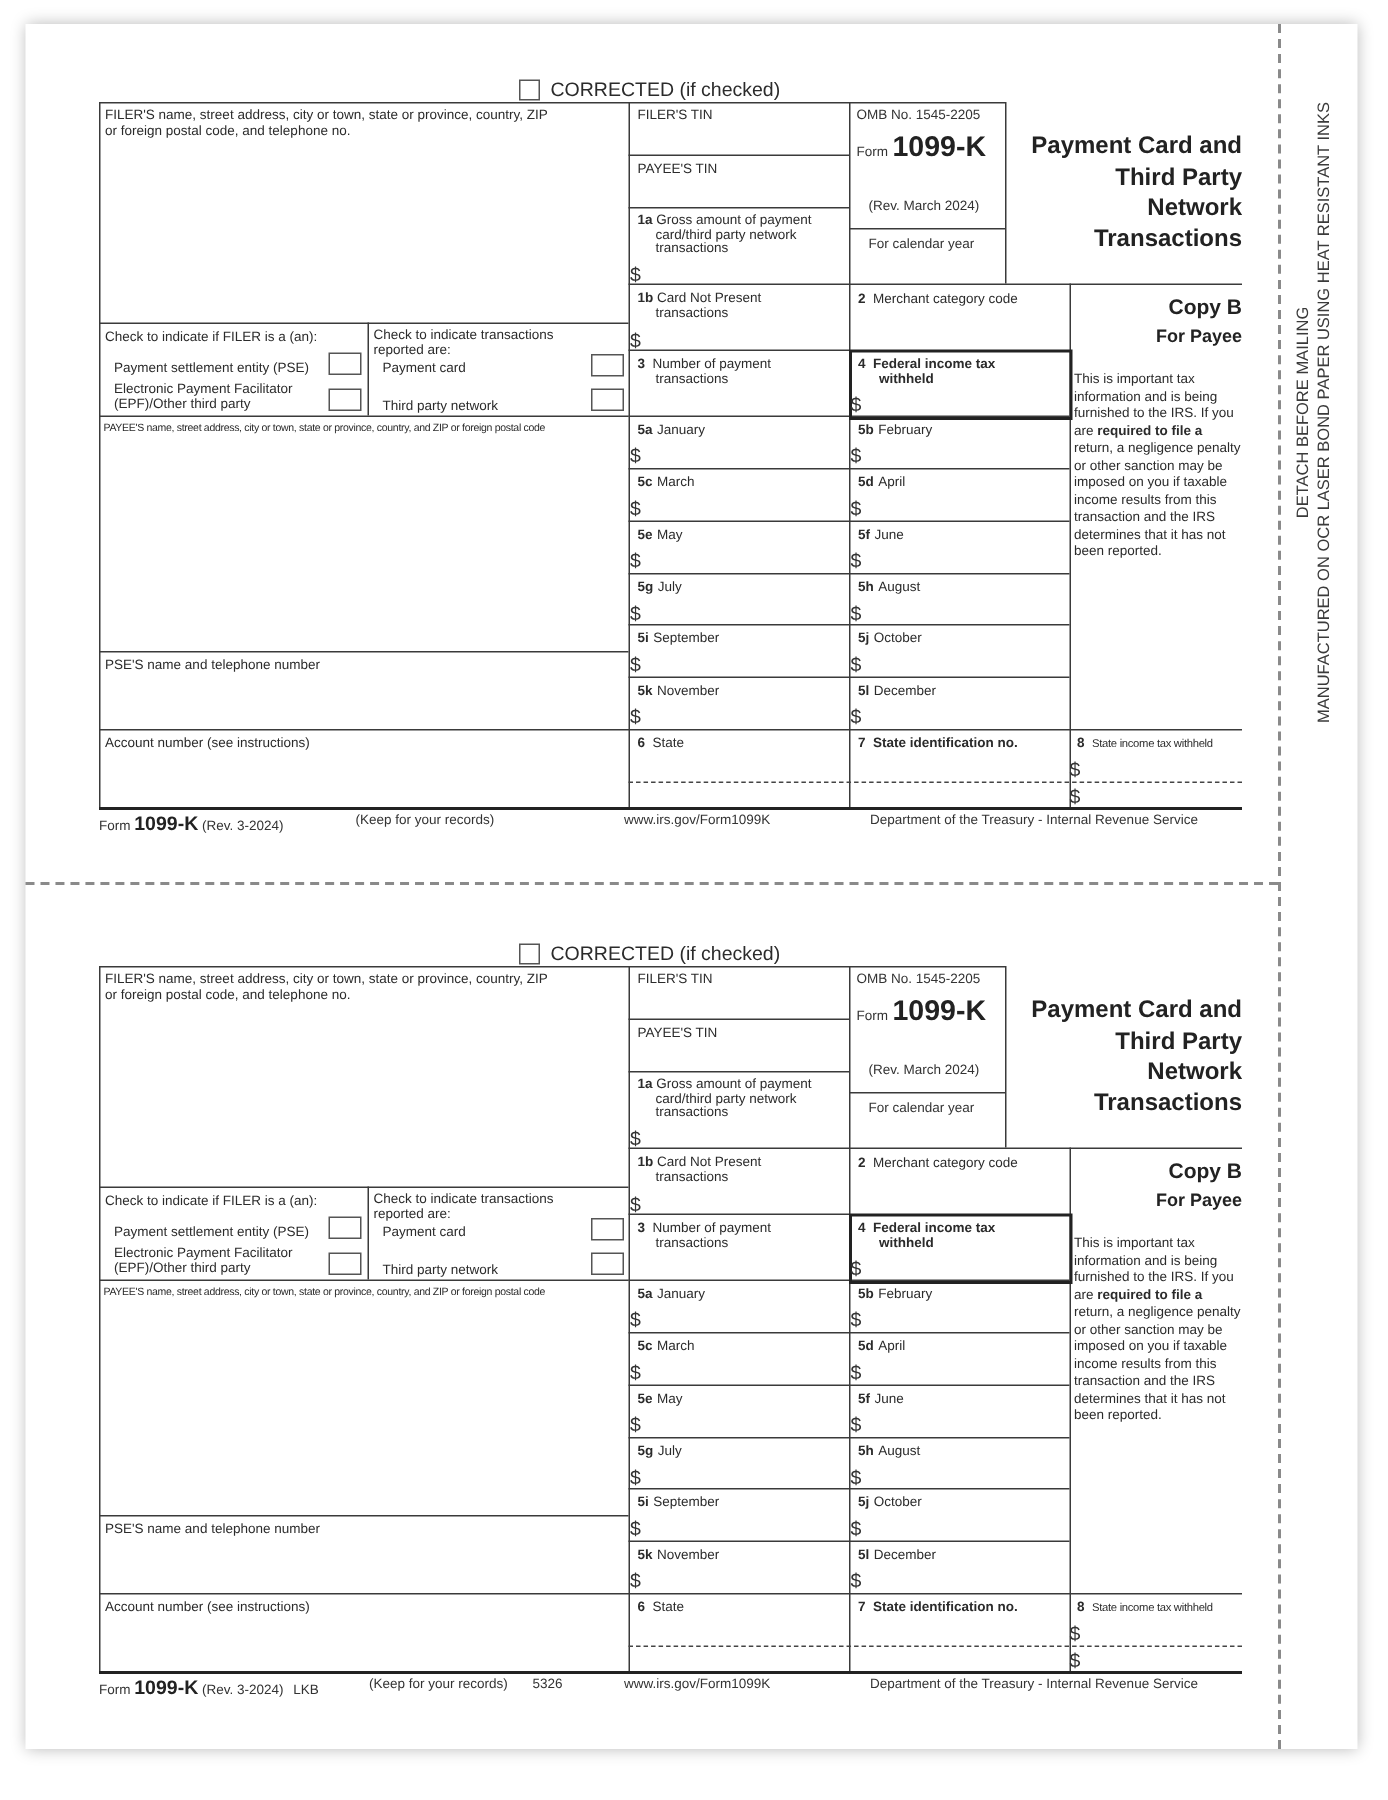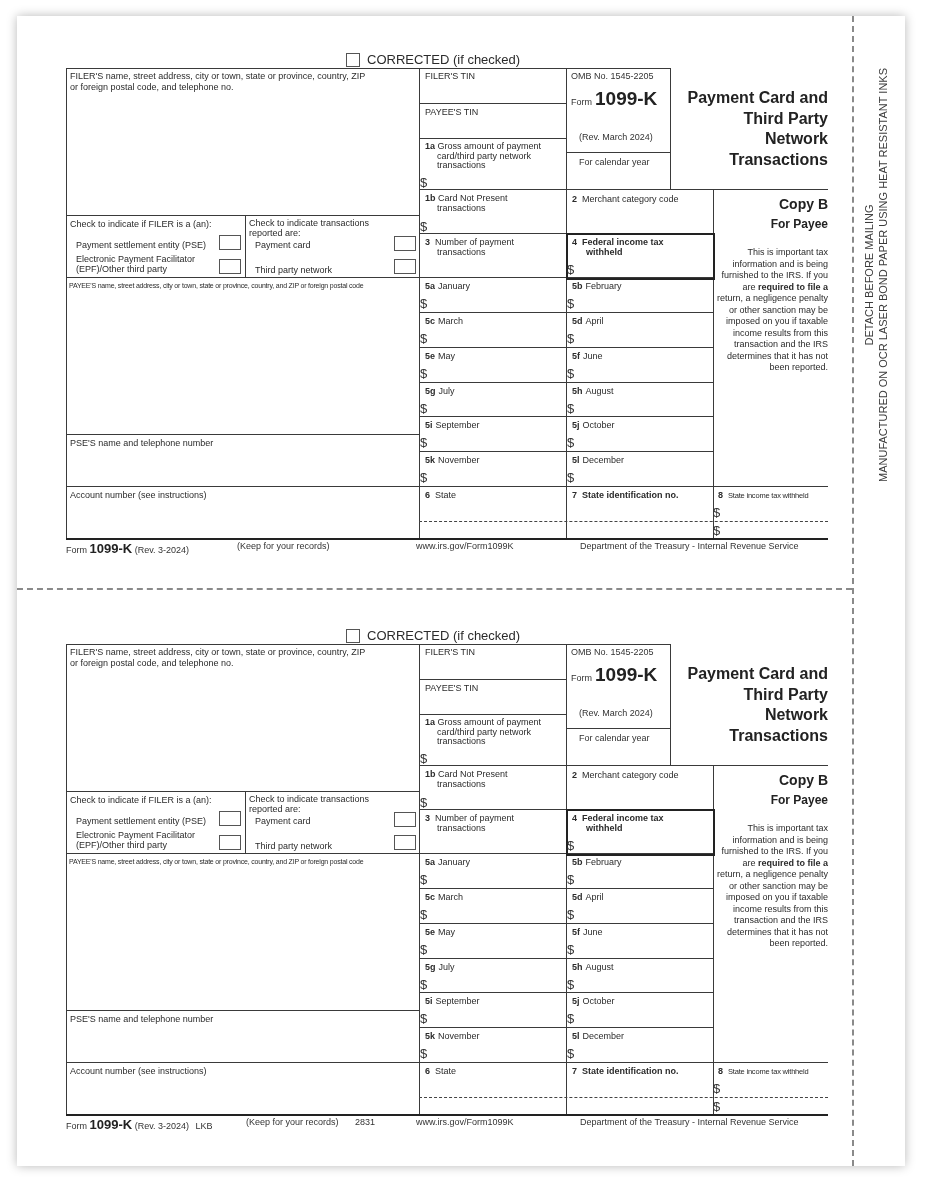--- a/index.html
+++ b/index.html
@@ -40,21 +40,21 @@
   .thick { background: #222; }
 
   .lbl { position: absolute; font-size: 9px; line-height: 10px; color: #2b2b2b; white-space: nowrap; }
   .lbl b { font-weight: bold; }
   .tiny { font-size: 7px; letter-spacing: -0.2px; }
   .dollar { position: absolute; font-size: 13px; color: #333; line-height: 13px; }
 
   .title { position: absolute; left: 670px; top: 88px; width: 158px; text-align: right; font-size: 16px; font-weight: bold; line-height: 20.5px; color: #222; }
   .copyb { position: absolute; left: 715px; top: 196px; width: 113px; text-align: right; font-size: 14px; font-weight: bold; color: #222; }
   .forpayee { position: absolute; left: 715px; top: 217px; width: 113px; text-align: right; font-size: 12px; font-weight: bold; color: #222; }
-  .notice { position: absolute; left: 716px; top: 247px; width: 112px; text-align: right; font-size: 9px; line-height: 11.5px; color: #2b2b2b; }
+  .notice { position: absolute; left: 716px; top: 247px; width: 112px; font-size: 9px; line-height: 11.5px; color: #2b2b2b; }
   .notice b { font-weight: bold; }
 
   .formnum { position: absolute; left: 571px; top: 88px; font-size: 9px; color: #333; }
   .formnum span.big { font-size: 19px; font-weight: bold; color: #222; margin-left: 3px; }
   .rev { position: absolute; left: 579px; top: 132px; font-size: 9px; color: #333; }
   .omb { position: absolute; left: 571px; top: 71px; font-size: 9px; color: #333; }
   .calyr { position: absolute; left: 579px; top: 157px; font-size: 9px; color: #333; }
 
   .smallbox { position: absolute; width: 20px; height: 13px; border: 1px solid #555; background:#fff; }
 
@@ -452,16 +452,16 @@
   <div style="position:absolute;left:725px;top:503px;width:102px;height:16px;"></div>
   <div style="position:absolute;left:725px;top:523px;width:102px;height:14px;"></div>
 
   <div class="footer" style="left:66px;">
     <span>Form</span>
     <span class="big">1099-K</span>
     <span>(Rev. 3-2024)</span>
     <span class="lkb" style="margin-left: 4px;">LKB</span>
   </div>
   <div class="footer keep" style="left: 246px;">(Keep for your records)</div>
-  <div class="footer fnum" style="left:355px;">2831</div>
+  <div class="footer fnum" style="left:355px;">5326</div>
   <div class="footer" style="left:416px;">www.irs.gov/Form1099K</div>
   <div class="footer" style="left:580px;">Department of the Treasury - Internal Revenue Service</div>
 </div>
 
 </body></html>

